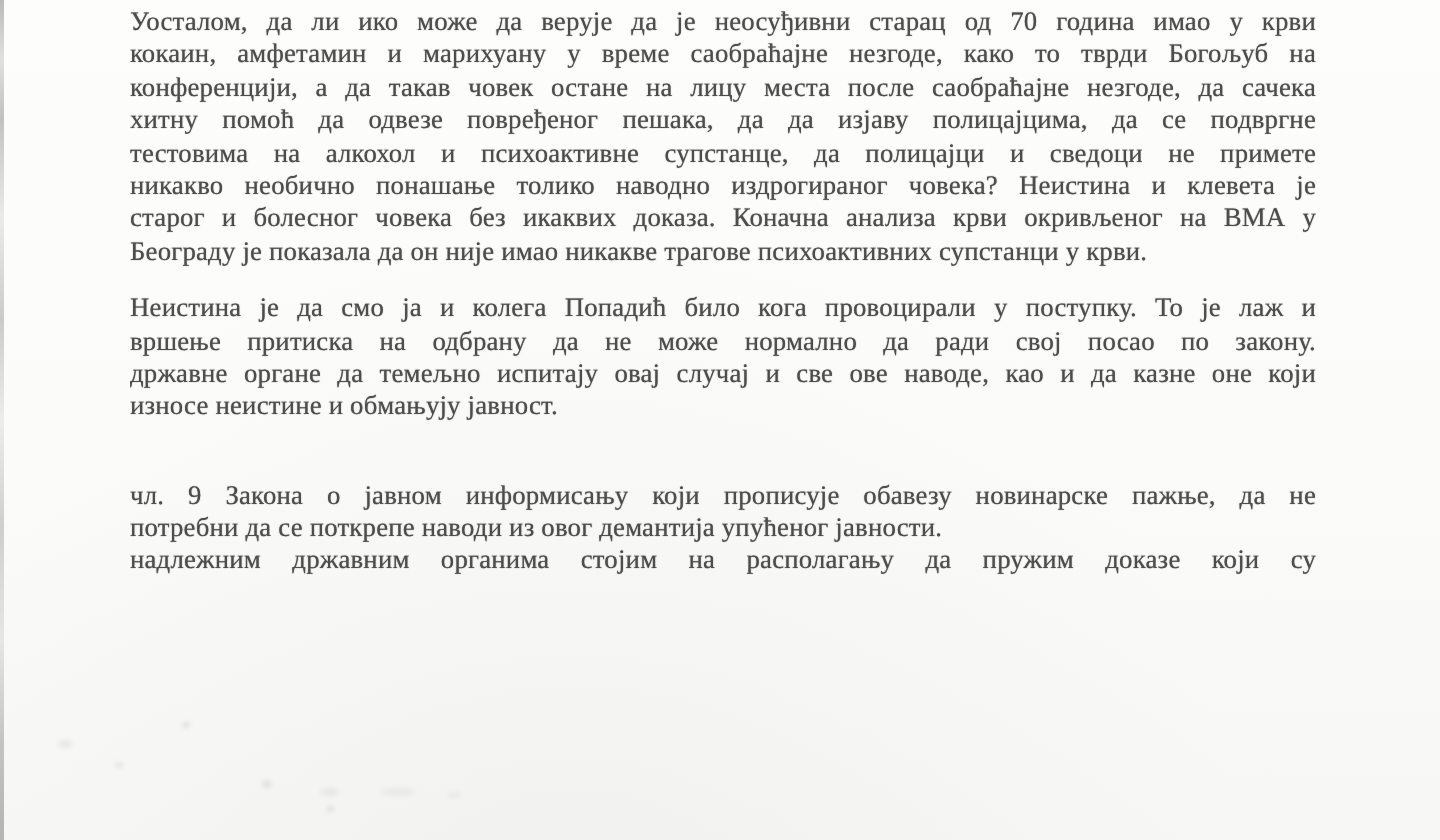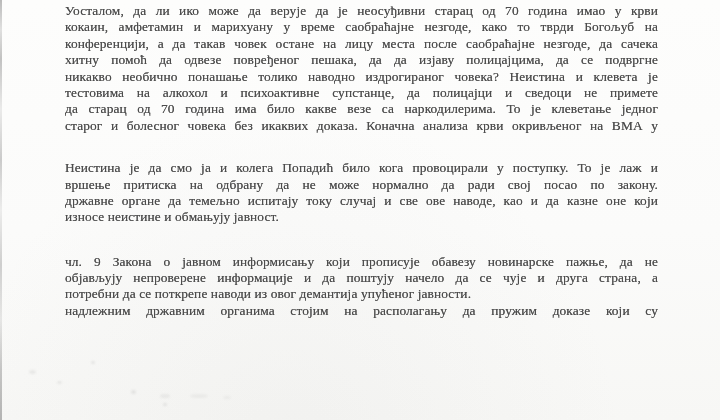--- a/index.html
+++ b/index.html
@@ -34,21 +34,21 @@
   }
   .textblock{
     position:absolute;left:65px;top:3px;width:593px;
     font-size:13.4px;line-height:16.4px;
     color:#4d4d4d;
     letter-spacing:0.1px;
     text-shadow:0 0 0.55px rgba(85,85,85,0.85);
     filter:blur(0.28px);
   }
   .para{margin:0;}
-  .para-1{margin-bottom:26px;}
+  .para-1{margin-bottom:12px;}
   .para-2{margin-bottom:28px;}
   .line{
     text-align:justify;
     text-align-last:justify;
     height:16.4px;
     white-space:normal;
     overflow:hidden;
   }
   .line.last{text-align-last:left;}
   
@@ -71,34 +71,33 @@
 
 <div class="page">
   <div class="edge-artifact"></div>
 
   <div class="textblock">
     <div class="para para-1">
         <div class="line">Уосталом, да ли ико може да верује да је неосуђивни старац од 70 година имао у крви</div>
         <div class="line">кокаин, амфетамин и марихуану у време саобраћајне незгоде, како то тврди Богољуб на</div>
         <div class="line">конференцији, а да такав човек остане на лицу места после саобраћајне незгоде, да сачека</div>
         <div class="line">хитну помоћ да одвезе повређеног пешака, да да изјаву полицајцима, да се подвргне</div>
+        <div class="line">тестовима на алкохол и психоактивне супстанце, да полицајци и сведоци не примете</div>
         <div class="line">никакво необично понашање толико наводно издрогираног човека? Неистина и клевета је</div>
-        <div class="line">тестовима на алкохол и психоактивне супстанце, да полицајци и сведоци не примете</div>
-        <div class="line">да старац од 70 година има било какве везе са наркодилерима. То је клеветање једног</div>
         <div class="line">старог и болесног човека без икаквих доказа. Коначна анализа крви окривљеног на ВМА у</div>
+        <div class="line last">Београду је показала да он није имао никакве трагове психоактивних супстанци у крви.</div>
       </div>
     <div class="para para-2">
         <div class="line">Неистина је да смо ја и колега Попадић било кога провоцирали у поступку. То је лаж и</div>
         <div class="line">вршење притиска на одбрану да не може нормално да ради свој посао по закону.</div>
-        <div class="line">државне органе да темељно испитају току случај и све ове наводе, као и да казне оне који</div>
+        <div class="line">државне органе да темељно испитају овај случај и све ове наводе, као и да казне оне који</div>
         <div class="line last">износе неистине и обмањују јавност.</div>
       </div>
     <div class="para para-3">
         <div class="line">чл. 9 Закона о јавном информисању који прописује обавезу новинарске пажње, да не</div>
-        <div class="line">објављују непроверене информације и да поштују начело да се чује и друга страна, а</div>
         <div class="line last">потребни да се поткрепе наводи из овог демантија упућеног јавности.</div>
         <div class="line">надлежним државним органима стојим на располагању да пружим доказе који су</div>
       </div>
   </div>
 
   <div class="smudge s1"></div>
   <div class="smudge s2"></div>
   <div class="smudge s3"></div>
   <div class="smudge s4"></div>
   <div class="smudge s5"></div>

